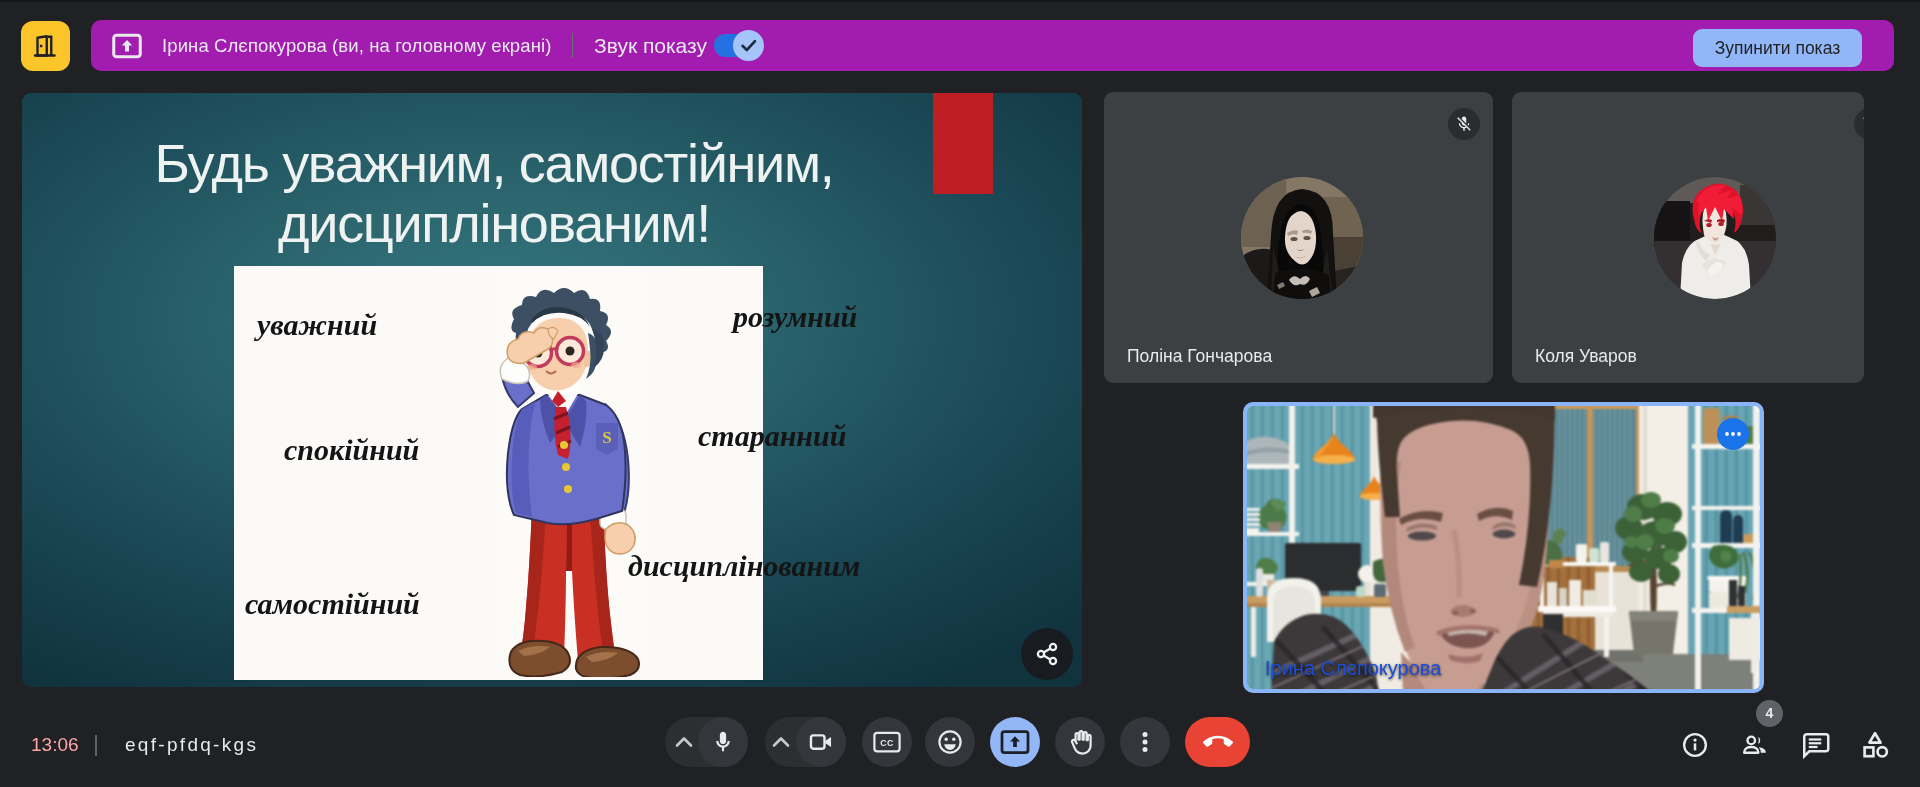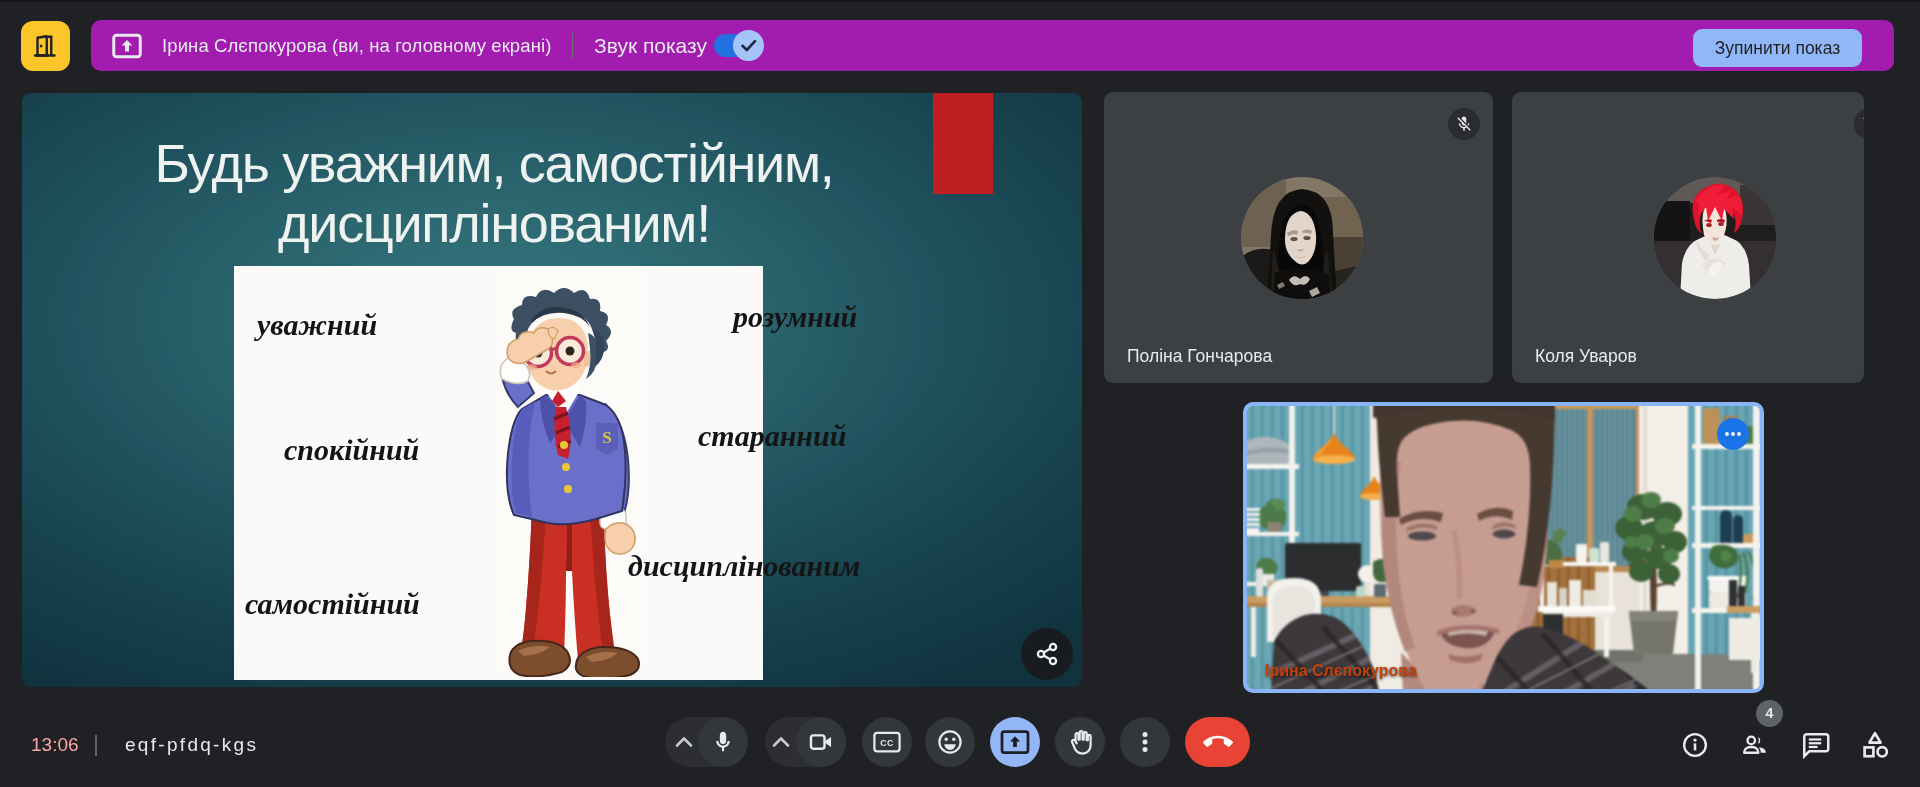--- a/index.html
+++ b/index.html
@@ -30,21 +30,21 @@
   #sharecircle { left:999px; top:535px; width:52px; height:52px; border-radius:50%; background:rgba(25,26,29,0.92); }
   
   .tile { position:absolute; background:#3c4043; border-radius:9px; overflow:hidden; }
   #tile1 { left:1104px; top:92px; width:389px; height:291px; }
   #tile2 { left:1512px; top:92px; width:352px; height:291px; }
   .micoff { position:absolute; top:16px; width:32px; height:32px; border-radius:50%; background:#2a2c2f; }
   .tname { position:absolute; left:23px; bottom:16px; color:#e8eaed; font-size:17.5px; font-weight:500; }
   
   #camtile { left:1243px; top:402px; width:521px; height:291px; border-radius:10px; overflow:hidden;
      border:4px solid #8ab4f8; background:#efe9e1; }
-  #camname { position:absolute; left:18px; bottom:9px; color:#c2410c; font-size:16px; font-weight:700;
+  #camname { position:absolute; left:18px; bottom:9px; color:#1d4ed8; font-size:20px; font-weight:400;
      text-shadow:0 1px 3px rgba(0,0,0,0.7); }
   #dotsbtn { left:470px; top:12px; width:32px; height:32px; border-radius:50%; background:#1a73e8; }
   
   #btime { left:31px; top:734px; color:#fca5a5; font-size:19px; }
   #bdiv { left:95px; top:735px; width:1.5px; height:21px; background:#5f6368; }
   #bcode { left:125px; top:734px; color:#e8eaed; font-size:19px; font-weight:500; letter-spacing:2.3px; }
   .ctl { position:absolute; top:717px; width:50px; height:50px; border-radius:50%; background:#33363a; }
   .pillgroup { position:absolute; top:717px; height:50px; border-radius:25px; background:#2c2e31; }
 </style>
 </head>

